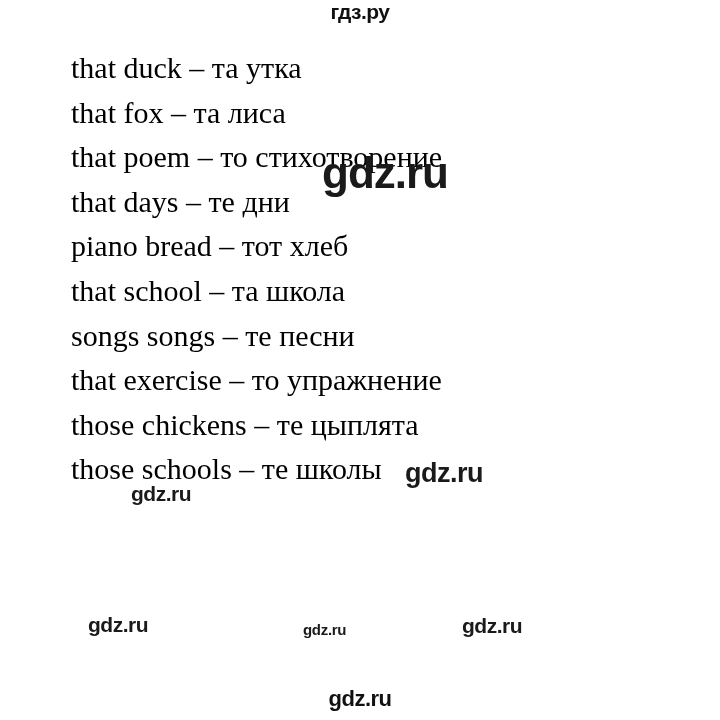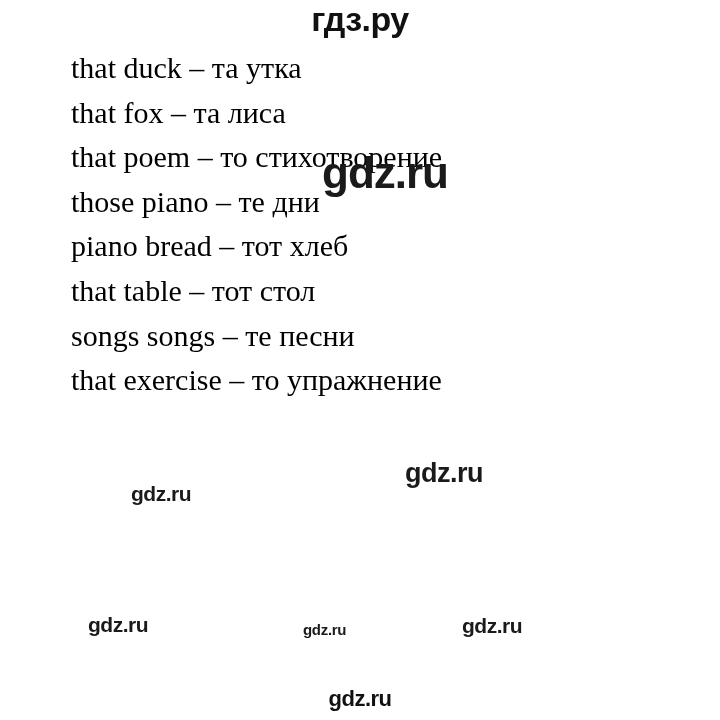--- a/index.html
+++ b/index.html
@@ -19,21 +19,21 @@
     inset: 0;
   }
   .top-logo {
     position: absolute;
     top: 0px;
     left: 0;
     width: 720px;
     text-align: center;
     font-family: "Liberation Sans", sans-serif;
     font-weight: bold;
-    font-size: 34px;
+    font-size: 21px;
     color: #111111;
     letter-spacing: -0.5px;
   }
   .bottom-logo {
     position: absolute;
     bottom: 8px;
     left: 0;
     width: 720px;
     text-align: center;
     font-family: "Liberation Sans", sans-serif;
@@ -83,25 +83,27 @@
 <body>
 
 <div class="page">
 
   <div class="top-logo">гдз.ру</div>
 
   <div class="content">
     <div class="line">that duck – та утка</div>
     <div class="line">that fox – та лиса</div>
     <div class="line">that poem – то стихотворение</div>
-    <div class="line">those piano – те дни</div>
+    <div class="line">that days – те дни</div>
     <div class="line">piano bread – тот хлеб</div>
-    <div class="line">that table – тот стол</div>
+    <div class="line">that school – та школа</div>
     <div class="line">songs songs – те песни</div>
     <div class="line">that exercise – то упражнение</div>
+    <div class="line">those chickens – те цыплята</div>
+    <div class="line">those schools – те школы</div>
   </div>
 
   <div class="wm wm-big" style="left:322px; top:148px;">gdz.ru</div>
   <div class="wm wm-mid" style="left:405px; top:458px;">gdz.ru</div>
   <div class="wm wm-small" style="left:131px; top:482px;">gdz.ru</div>
   <div class="wm wm-small" style="left:88px;  top:613px;">gdz.ru</div>
   <div class="wm wm-tiny" style="left:303px; top:621px;">gdz.ru</div>
   <div class="wm wm-small" style="left:462px; top:614px;">gdz.ru</div>
 
   <div class="bottom-logo">gdz.ru</div>

